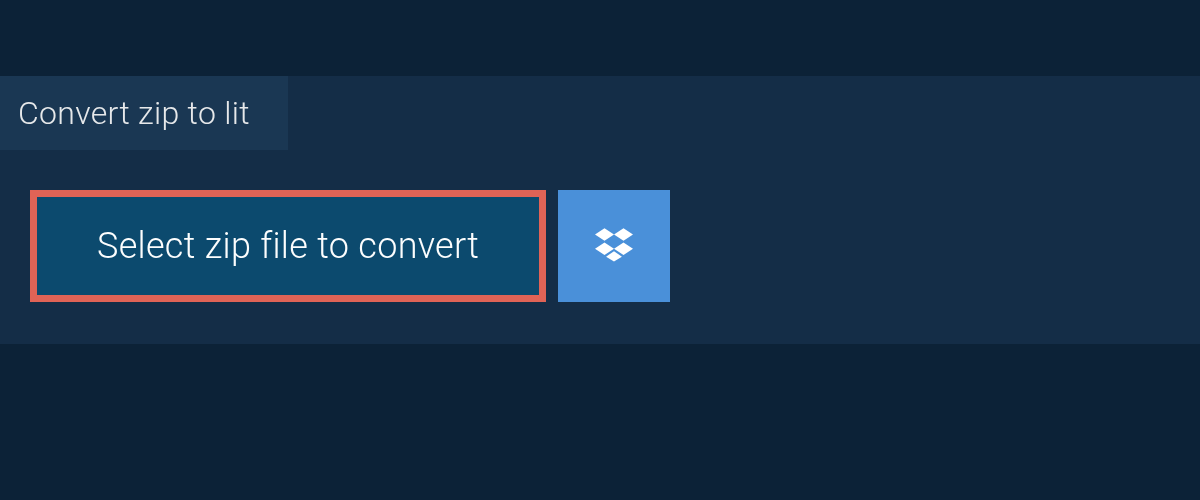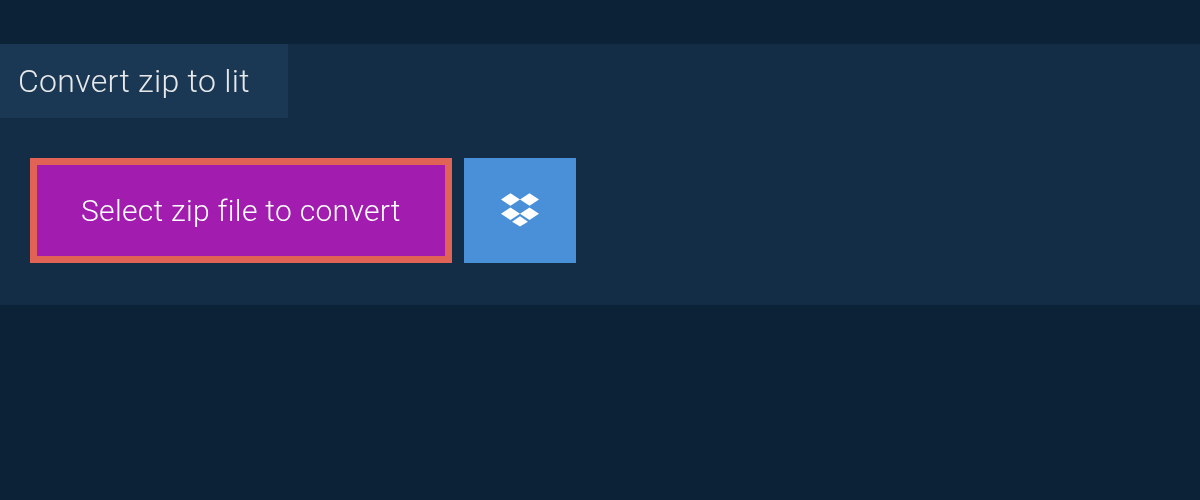--- a/index.html
+++ b/index.html
@@ -9,47 +9,47 @@
     }
     body {
       width: 1200px;
       height: 500px;
       background: #0c2237;
       font-family: -apple-system, BlinkMacSystemFont, "Segoe UI", Roboto, Helvetica, Arial, sans-serif;
       overflow: hidden;
     }
     .panel {
       background: #142d47;
-      margin-top: 44px;
+      margin-top: 76px;
       width: 100%;
       padding-bottom: 42px;
     }
     .tab {
       display: inline-block;
       background: #1a3753;
       padding: 18px 38px 18px 18px;
       color: #e6e8ea;
       font-size: 32px;
       font-weight: 300;
       letter-spacing: 0.3px;
     }
     .button-row {
       display: flex;
       align-items: stretch;
       margin-top: 40px;
       margin-left: 30px;
       gap: 12px;
     }
     .select-button {
-      background: #a21caf;
+      background: #0c4a6e;
       border: 7px solid #e06356;
       color: #fdfefe;
-      font-size: 30px;
+      font-size: 36px;
       font-weight: 300;
-      padding: 28px 44px;
+      padding: 28px 60px;
       cursor: pointer;
       display: flex;
       align-items: center;
       justify-content: center;
       letter-spacing: 0.3px;
     }
     .dropbox-button {
       background: #4a90d9;
       width: 112px;
       display: flex;

